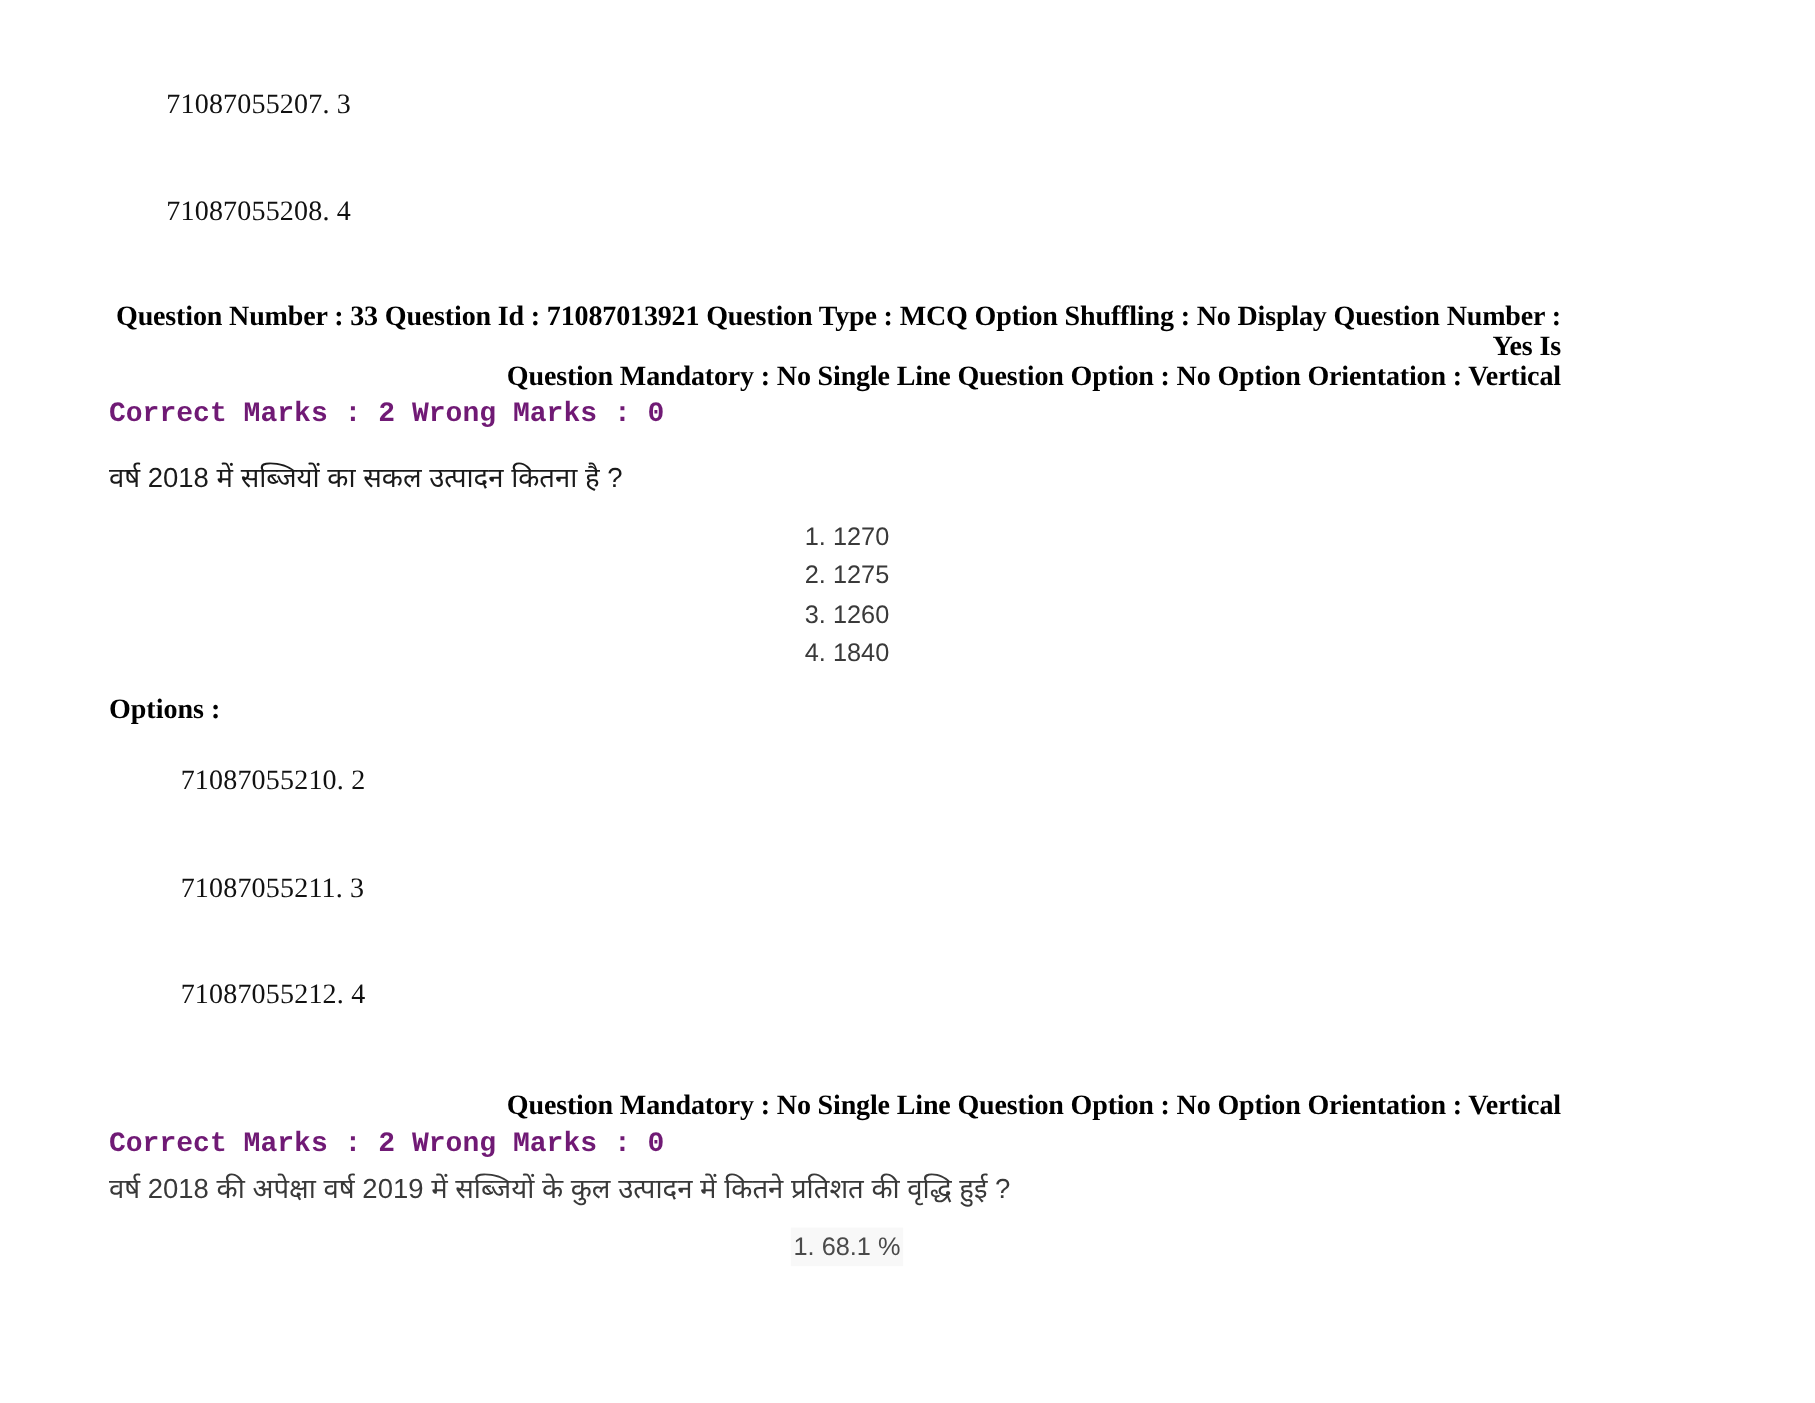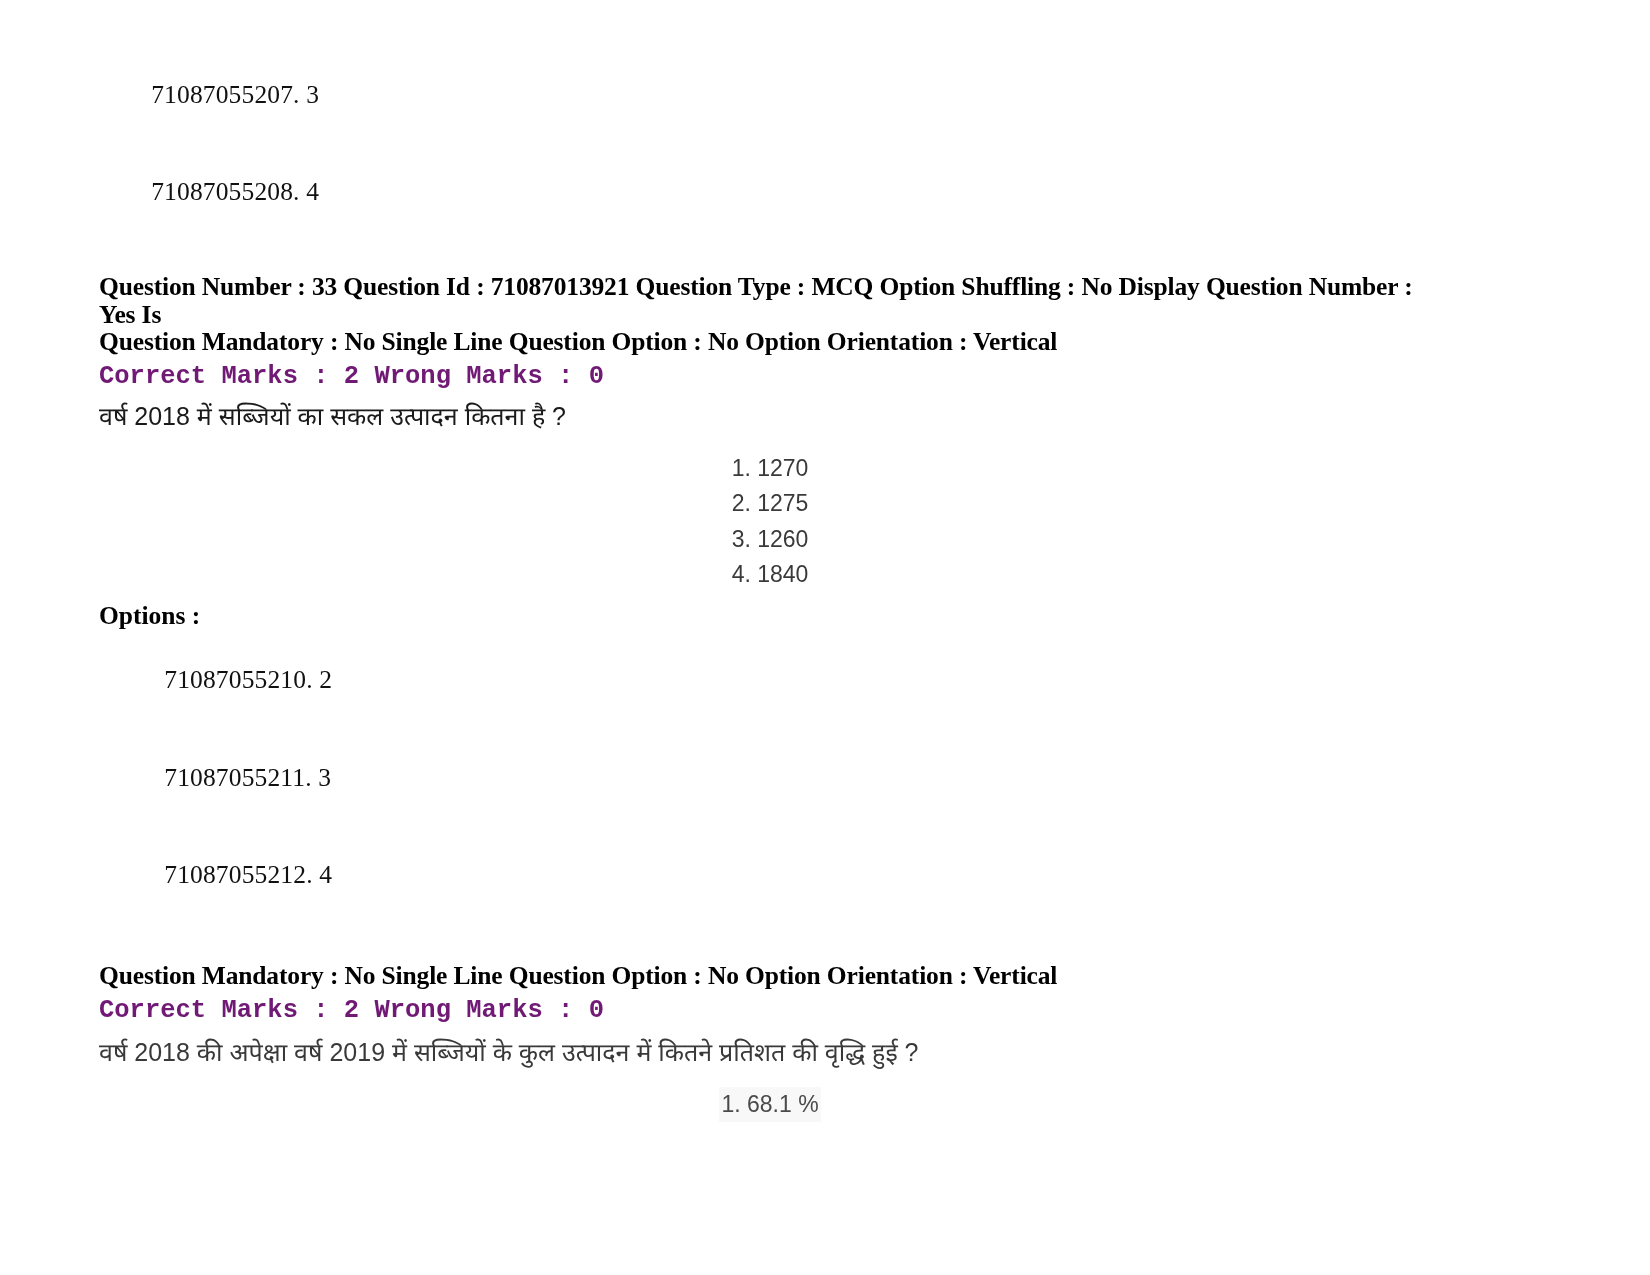--- a/index.html
+++ b/index.html
@@ -41,34 +41,36 @@
 
   
   .qhead {
     font-family: "Liberation Serif", "DejaVu Serif", serif;
     font-weight: bold;
     font-size: 25.5px;
     line-height: 27.5px;
     letter-spacing: -0.15px;
     color: #000;
     width: 1320px;
+    text-align: right;
   }
   .qmarks {
     font-family: Liberation Mono, monospace;
     font-weight: bold;
     font-size: 25.5px;
     line-height: 30px;
     color: #701a75;
   }
   .opts-label {
     font-family: "Liberation Serif", "DejaVu Serif", serif;
     font-weight: bold;
     font-size: 25.5px;
     line-height: 33px;
     color: #000;
+    margin-top: 10px;
   }
 
   
   .qtext {
     font-family: "Liberation Sans", "DejaVu Sans", sans-serif;
     font-size: 25px;
     line-height: 30px;
     color: #1a1a1a;
     white-space: nowrap;
   }
@@ -122,21 +124,21 @@
     <div class="gap-q"></div>
 
     <div>
       <div class="qhead">
         <div>Question Number : 33 Question Id : 71087013921 Question Type : MCQ Option Shuffling : No Display Question Number : Yes Is</div>
         <div>Question Mandatory : No Single Line Question Option : No Option Orientation : Vertical</div>
       </div>
 
       <div class="qmarks" style="margin-top:6px;">Correct Marks : 2 Wrong Marks : 0</div>
 
-      <div class="qtext" style="margin-top:9px;">वर्ष 2018 में सब्जियों का सकल उत्पादन कितना है ?</div>
+      <div class="qtext" style="margin-top:28px;">वर्ष 2018 में सब्जियों का सकल उत्पादन कितना है ?</div>
 
       <div class="gap-before-choices"></div>
 
       <ul class="choices indent-choices">
         <li class="choice">1. 1270</li>
         <li class="choice">2. 1275</li>
         <li class="choice">3. 1260</li>
         <li class="choice">4. 1840</li>
       </ul>
 

